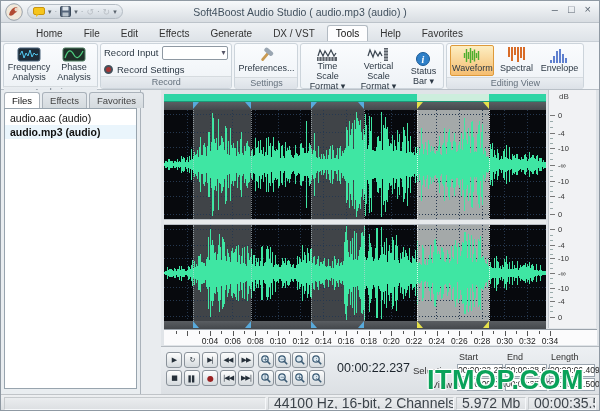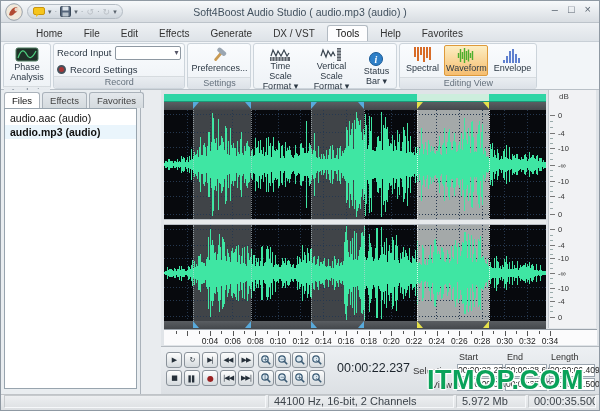--- a/index.html
+++ b/index.html
@@ -46,21 +46,21 @@
   .controlbar{position:absolute;left:160px;top:345px;width:438px;height:48px;background:linear-gradient(#edf0f3,#dce0e4);border-top:1px solid #b4bac0;}
   .tgrid{position:absolute;left:5px;top:5px;display:grid;grid-template-columns:repeat(5,17px);grid-auto-rows:17px;gap:1px;}
   .zgrid{position:absolute;left:97px;top:5px;display:grid;grid-template-columns:repeat(4,16px);grid-auto-rows:17px;gap:1px;}
   .cbtn{width:16px;height:16px;border:1px solid #8a929a;border-radius:3px;background:linear-gradient(#fdfdfd,#d5dade);display:flex;align-items:center;justify-content:center;font-family:"DejaVu Sans",sans-serif;font-size:7px;color:#26303a;letter-spacing:-1px;padding:0;}
   .timedisp{position:absolute;left:176px;top:14px;width:72px;text-align:center;font-size:12.5px;color:#1c242c;}
   .selgrid{position:absolute;right:4px;top:3px;display:grid;grid-template-columns:42px 46px 42px 46px;grid-auto-rows:13px;column-gap:2px;row-gap:1px;align-items:center;}
   .shead{font-size:9px;color:#333;padding-left:2px;}
   .slabel{font-size:9.5px;color:#333;text-align:right;padding-right:3px;}
   .sval{background:#fff;border:1px solid #9aa4ae;font-size:8.5px;color:#222;text-align:center;height:13px;line-height:11px;}
   
-  .statusbar{position:absolute;left:0;top:393px;width:598px;height:16px;background:linear-gradient(#eef0f2,#dcdfe2);border-top:1px solid #c0c4c8;display:flex;align-items:flex-start;font-size:11px;color:#3c434a;padding:0 3px;gap:2px;}
+  .statusbar{position:absolute;left:0;top:393px;width:598px;height:16px;background:linear-gradient(#eef0f2,#dcdfe2);border-top:1px solid #c0c4c8;display:flex;align-items:flex-end;font-size:14px;color:#3c434a;padding:0 3px;gap:2px;}
   .scell{border:1px solid;border-color:#c6cacd #f6f8fa #f6f8fa #c6cacd;height:13px;line-height:11px;padding:0 5px;white-space:nowrap;overflow:hidden;}
   .watermark{position:absolute;left:426px;top:364px;font-size:27px;font-weight:bold;color:#0aa25a;letter-spacing:0.5px;z-index:60;
      text-shadow:-1px -1px 0 #fff,1px -1px 0 #fff,-1px 1px 0 #fff,1px 1px 0 #fff,0 0 3px #fff;}
 </style>
 </head>
 <body>
 
 <div id="win">
 
   <div class="titlebar">
@@ -104,20 +104,27 @@
       <span class="mtab">Generate</span>
       <span class="mtab">DX / VST</span>
       <span class="mtab active">Tools</span>
       <span class="mtab">Help</span>
       <span class="mtab">Favorites</span>
     </div>
 
   <div class="ribbon">
     <div class="rgroup">
       <div class="rbody">
+        <div class="vbtn" style="width:44px;">
+          <svg width="24" height="16">
+            <rect x="1" y="1" width="22" height="13" rx="2" fill="#1e2c38" stroke="#49637a"></rect>
+            <polyline points="3,8 5,4 7,11 9,6 11,9 13,3 15,10 17,6 19,8 21,7" fill="none" stroke="#52c8f0" stroke-width="1"></polyline>
+          </svg>
+          <span>Frequency Analysis</span>
+        </div>
         <div class="vbtn" style="width:40px;">
           <svg width="24" height="16">
             <rect x="1" y="1" width="22" height="13" rx="2" fill="#1e3028" stroke="#4a7a5e"></rect>
             <path d="M3 11 C6 2 9 2 12 8 C14 12 17 12 21 4" fill="none" stroke="#4fd080" stroke-width="1.2"></path>
           </svg>
           <span>Phase Analysis</span>
         </div>
       </div>
       <div class="rcap">Analysis</div>
     </div>
@@ -179,31 +186,31 @@
             <text x="8" y="11.5" font-size="10" font-weight="bold" font-style="italic" fill="#fff" text-anchor="middle" font-family="Liberation Serif, serif">i</text>
           </svg>
           <span><span>Status Bar</span> <span>▾</span></span>
         </div>
       </div>
       <div class="rcap">Scales and Bars</div>
     </div>
 
     <div class="rgroup">
       <div class="rbody">
+        <div class="vbtn active" style="width:44px;">
+          <svg width="22" height="17">
+            <path d="M3.5 6 V11 M5.5 2 V15 M7.5 5 V12 M9.5 1 V16 M11.5 4 V13 M13.5 2.5 V14.5 M15.5 6 V11 M17.5 4 V13" stroke="#4fae2e" stroke-width="1.4" fill="none"></path>
+          </svg>
+          <span>Waveform</span>
+        </div>
         <div class="vbtn" style="width:38px;">
           <svg width="20" height="17">
             <path d="M3 0 V10 M6 0 V14 M9 0 V8 M12 0 V15 M15 0 V11 M18 0 V13" stroke="#d86c28" stroke-width="2" fill="none"></path>
           </svg>
           <span>Spectral</span>
-        </div>
-        <div class="vbtn active" style="width:44px;">
-          <svg width="22" height="17">
-            <path d="M3.5 6 V11 M5.5 2 V15 M7.5 5 V12 M9.5 1 V16 M11.5 4 V13 M13.5 2.5 V14.5 M15.5 6 V11 M17.5 4 V13" stroke="#4fae2e" stroke-width="1.4" fill="none"></path>
-          </svg>
-          <span>Waveform</span>
         </div>
         <div class="vbtn" style="width:42px;">
           <svg width="22" height="17">
             <path d="M3 16 V13 M6 16 V9 M9 16 V4 M12 16 V2 M15 16 V7 M18 16 V11" stroke="#5f80cf" stroke-width="2" fill="none"></path>
           </svg>
           <span>Envelope</span>
         </div>
       </div>
       <div class="rcap">Editing View</div>
     </div>

